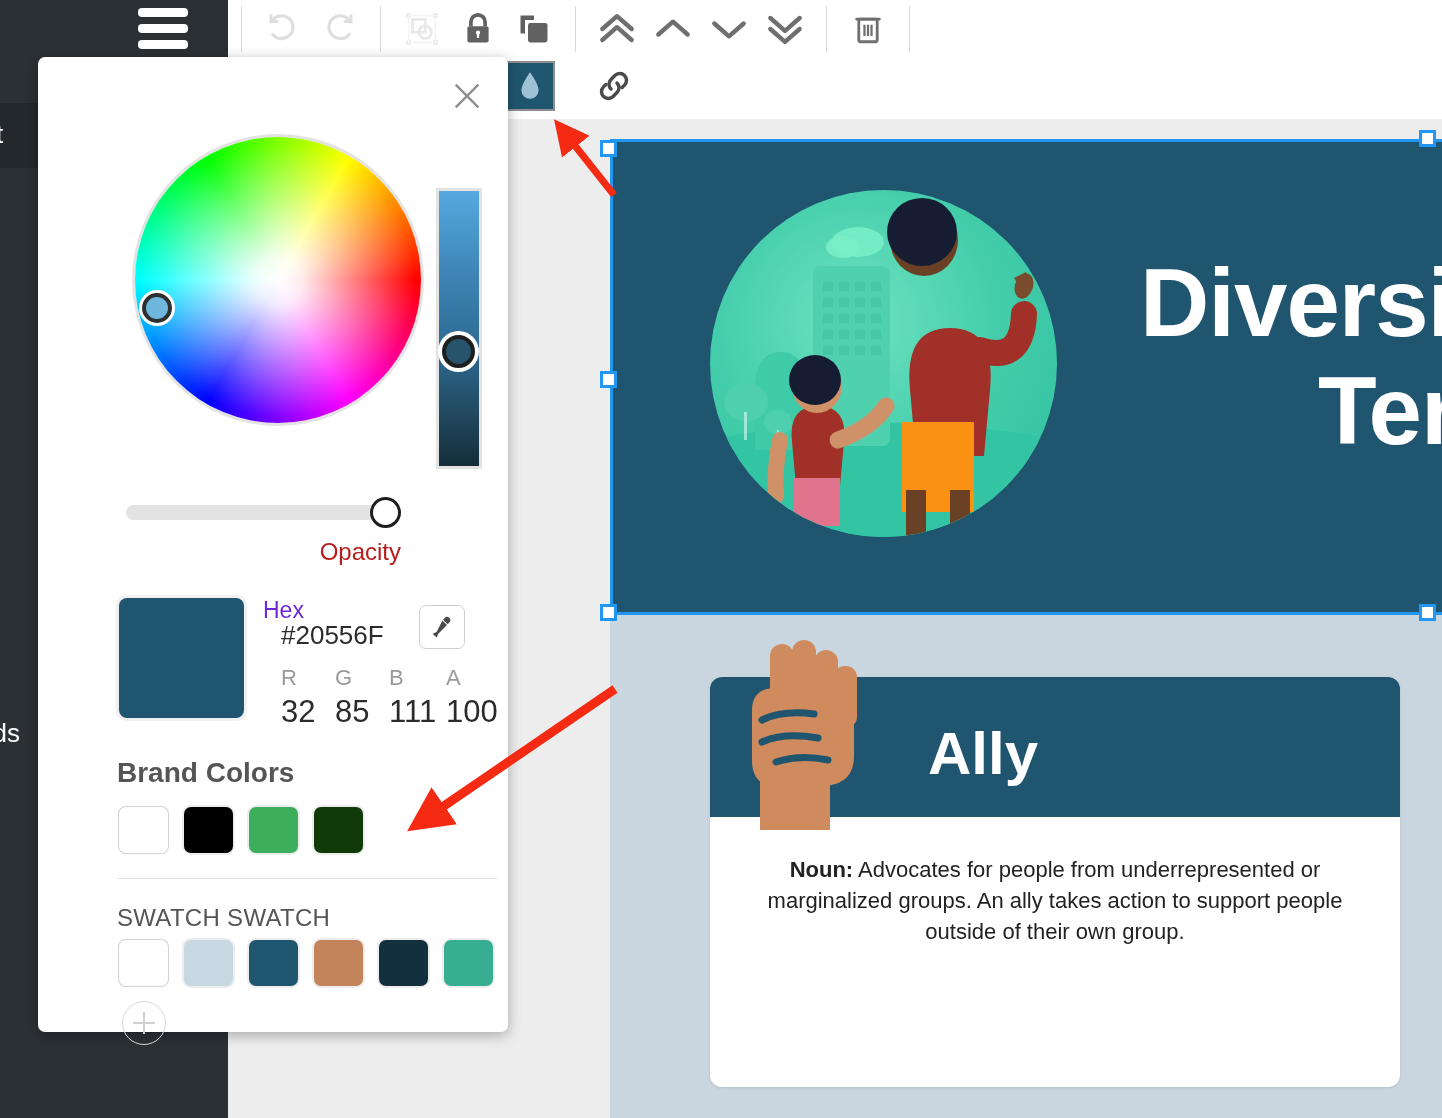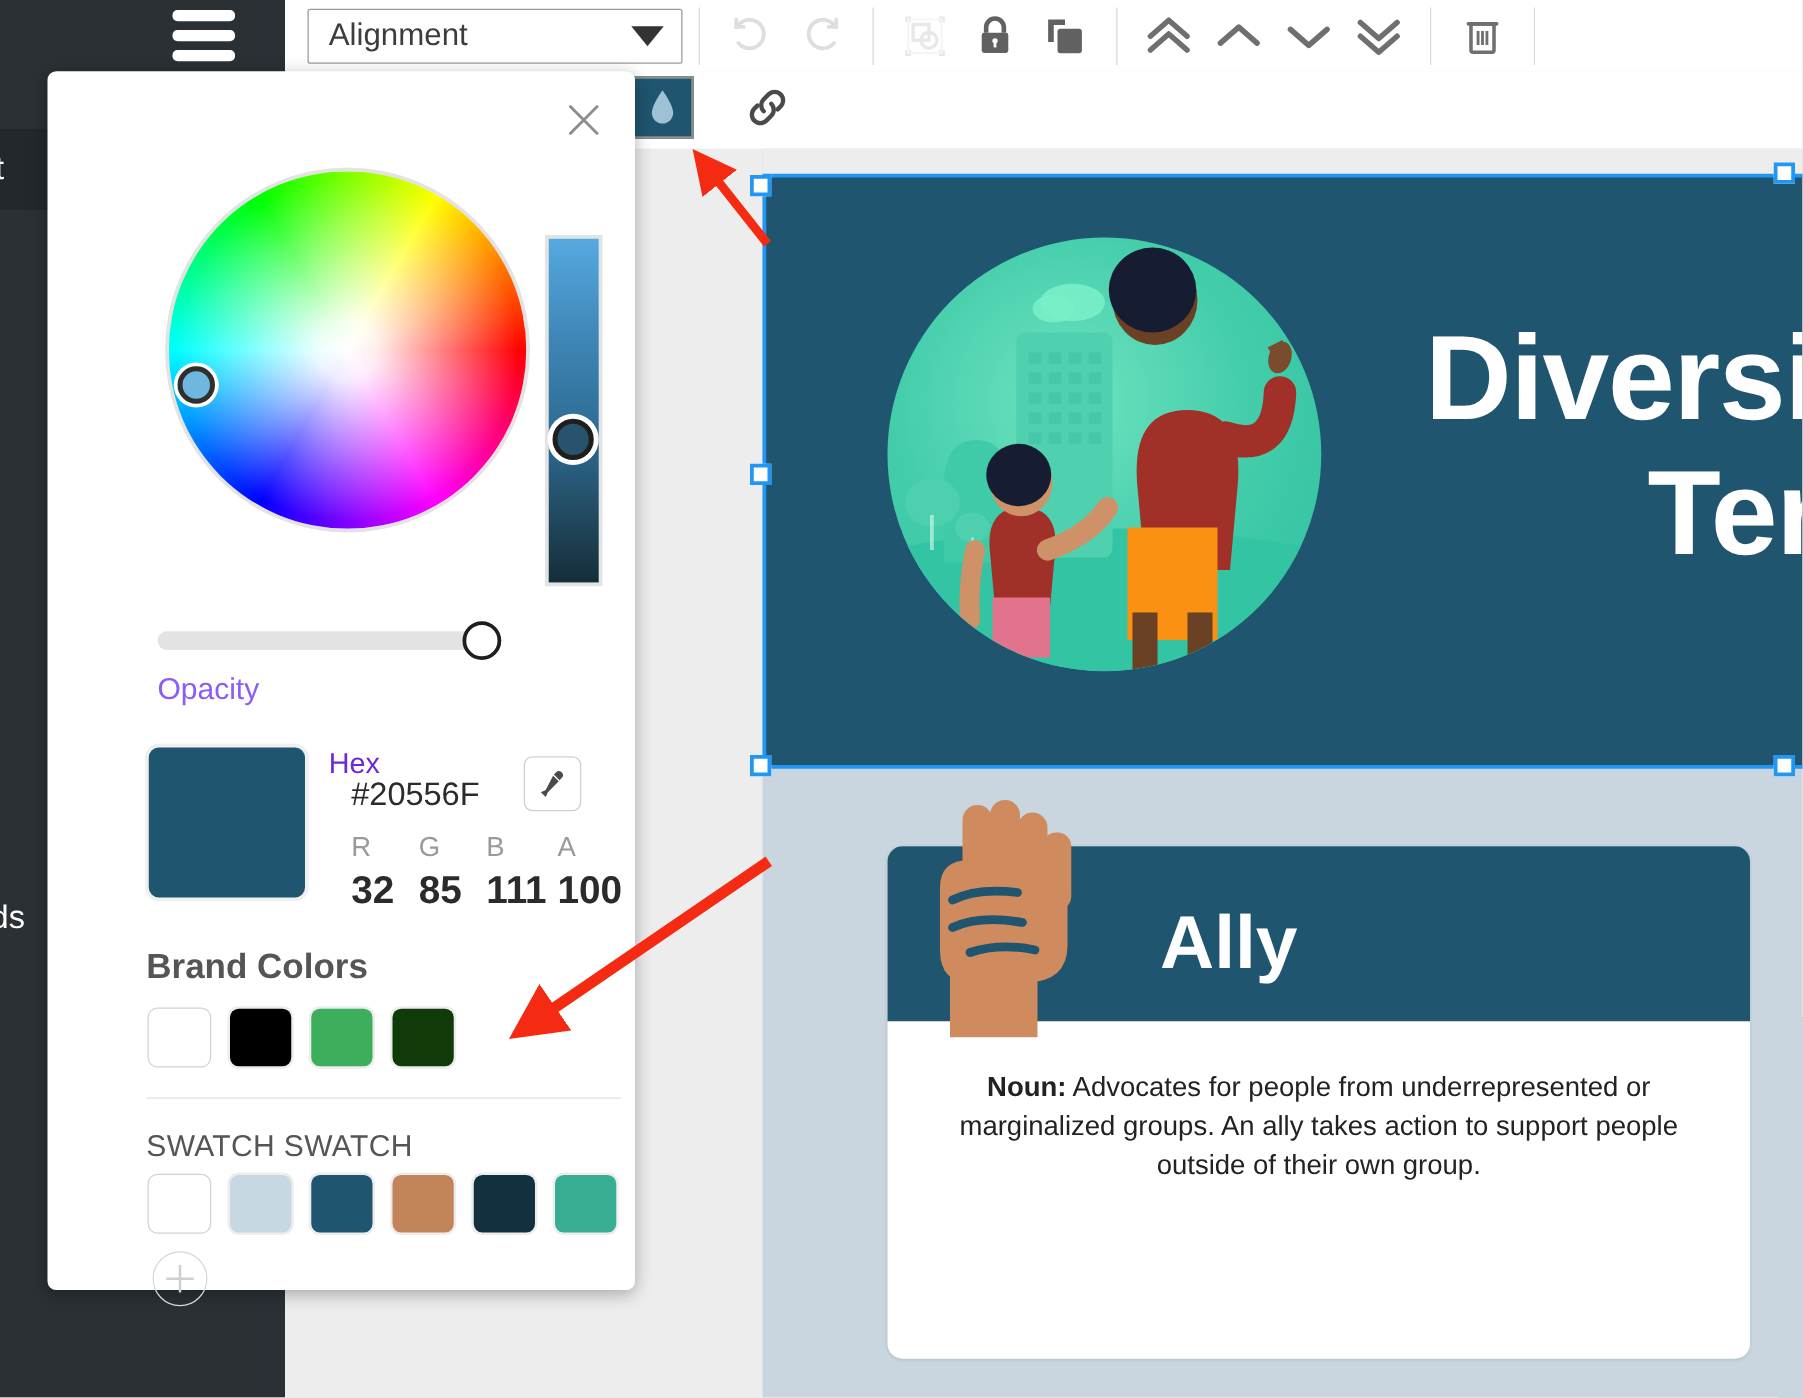--- a/index.html
+++ b/index.html
@@ -158,38 +158,38 @@
   .opacity-track {
     position: absolute; left: 88px; top: 448px; width: 275px; height: 15px;
     background: #e3e3e3; border-radius: 8px;
   }
   .opacity-knob {
     position: absolute; left: 332px; top: 440px; width: 31px; height: 31px;
     border-radius: 50%; background: #ffffff; border: 3px solid #1e1e1e;
     cursor: pointer;
   }
   .opacity-label {
-    position: absolute; left: 88px; top: 481px; width: 275px; text-align:left;
-    font-size: 24px; color: #8b5cf6;
+    position: absolute; left: 88px; top: 481px; width: 275px; text-align:right;
+    font-size: 24px; color: #b91c1c;
   }
   .big-swatch {
     position: absolute; left: 81px; top: 541px; width: 125px; height: 120px;
     background: #20556f; border-radius: 8px; box-shadow: 0 0 0 3px #f0f0f0;
   }
   .hex-lbl { position: absolute; left: 225px; top: 540px; font-size: 23px; color: #6d28d9; }
   .hex-val { position: absolute; left: 243px; top: 563px; font-size: 26px; color: #2b2b2b; }
   .eyedrop {
     position: absolute; left: 381px; top: 548px; width: 46px; height: 44px;
     border: 1px solid #cfcfcf; border-radius: 7px; background:#fff;
     display:flex; align-items:center; justify-content:center; cursor:pointer;
   }
   .rgba-row { position: absolute; left: 243px; top: 608px; width: 220px; }
   .rgba-col { position: absolute; width: 56px; text-align: left; }
   .rgba-k { font-size: 22px; color: #9a9a9a; }
-  .rgba-v { font-size: 31px; color: #2b2b2b; margin-top: 3px; font-weight: bold; }
+  .rgba-v { font-size: 31px; color: #2b2b2b; margin-top: 3px; }
 
   .brand-title {
     position: absolute; left: 79px; top: 700px; font-size: 28px;
     font-weight: bold; color: #555;
   }
   .brand-row { position: absolute; left: 81px; top: 750px; display:flex; gap: 16px; }
   .sw {
     width: 49px; height: 46px; border-radius: 7px;
     box-shadow: 0 0 0 2px #ededed; cursor: pointer;
   }
@@ -226,24 +226,20 @@
           <span></span>
           <span></span>
       </div>
     </div>
     <div class="sidebar-label-it">it</div>
     <div class="sidebar-label-ads">ads</div>
   </div>
 
   <div class="toolbar">
 
-    <div class="align-select">
-      <span class="lbl">Alignment</span>
-      <span class="caret"></span>
-    </div>
 
     <div class="tb-sep"></div>
 
     <div class="tb-btn dim">
       <svg width="36" height="36" viewBox="0 0 24 24">
         <path d="M8 7 L4 7 L4 3" fill="none" stroke="#6f6f6f" stroke-width="2.1" stroke-linecap="round"></path>
         <path d="M4.4 7.2 A 7.6 7.6 0 1 1 5.2 15.6" fill="none" stroke="#6f6f6f" stroke-width="2.1" stroke-linecap="round"></path>
       </svg>
     </div>
     <div class="tb-btn dim">

